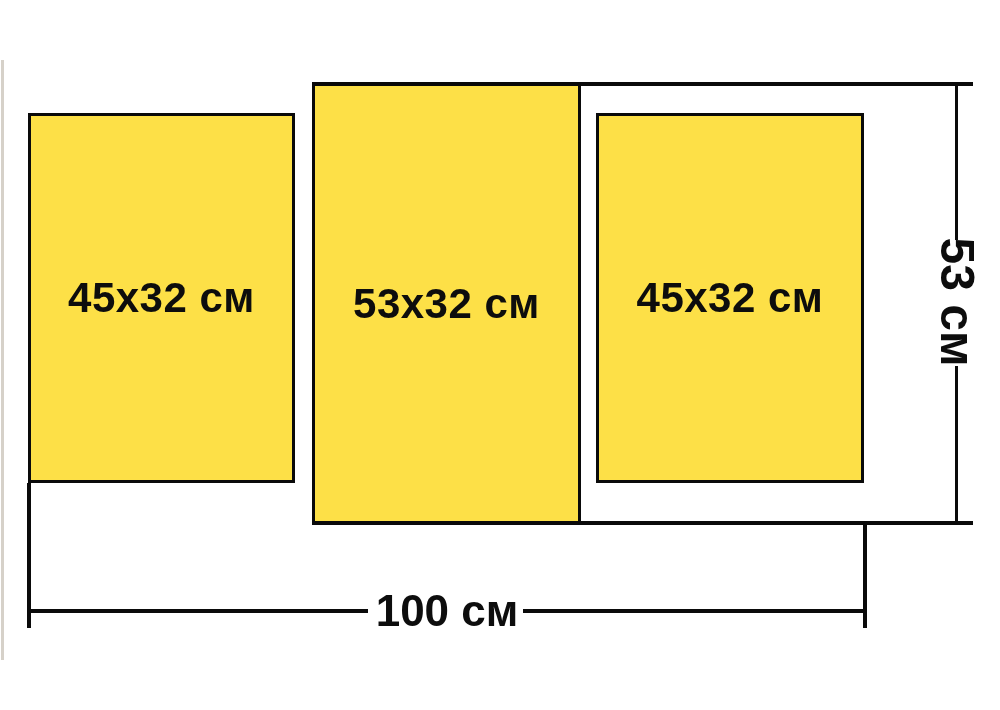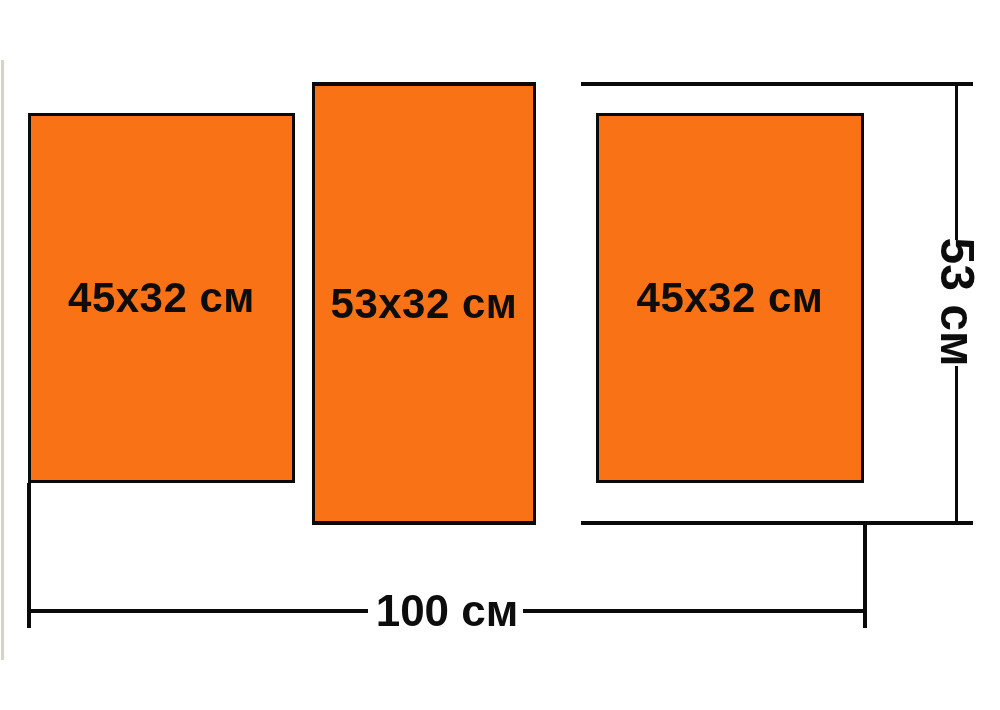--- a/index.html
+++ b/index.html
@@ -20,28 +20,28 @@
   
   .artifact-line {
     left: 1px; top: 60px;
     width: 3px; height: 600px;
     background: #d6d1c9;
   }
 
   
   .panel {
     box-sizing: border-box;
-    background: #f97316;
+    background: #fde047;
     border: 3px solid #0a0a0a;
     display: flex;
     align-items: center;
     justify-content: center;
   }
   .panel-left  { left: 28px;  top: 113px; width: 267px; height: 370px; }
-  .panel-mid   { left: 312px; top: 82px;  width: 224px; height: 443px;
+  .panel-mid   { left: 312px; top: 82px;  width: 269px; height: 443px;
                  border-top-width: 4px; border-bottom-width: 4px; }
   .panel-right { left: 596px; top: 113px; width: 268px; height: 370px; }
 
   .panel-label {
     font-size: 42px;
     font-weight: bold;
     color: #0d0d0d;
     white-space: nowrap;
     letter-spacing: 0.5px;
   }

